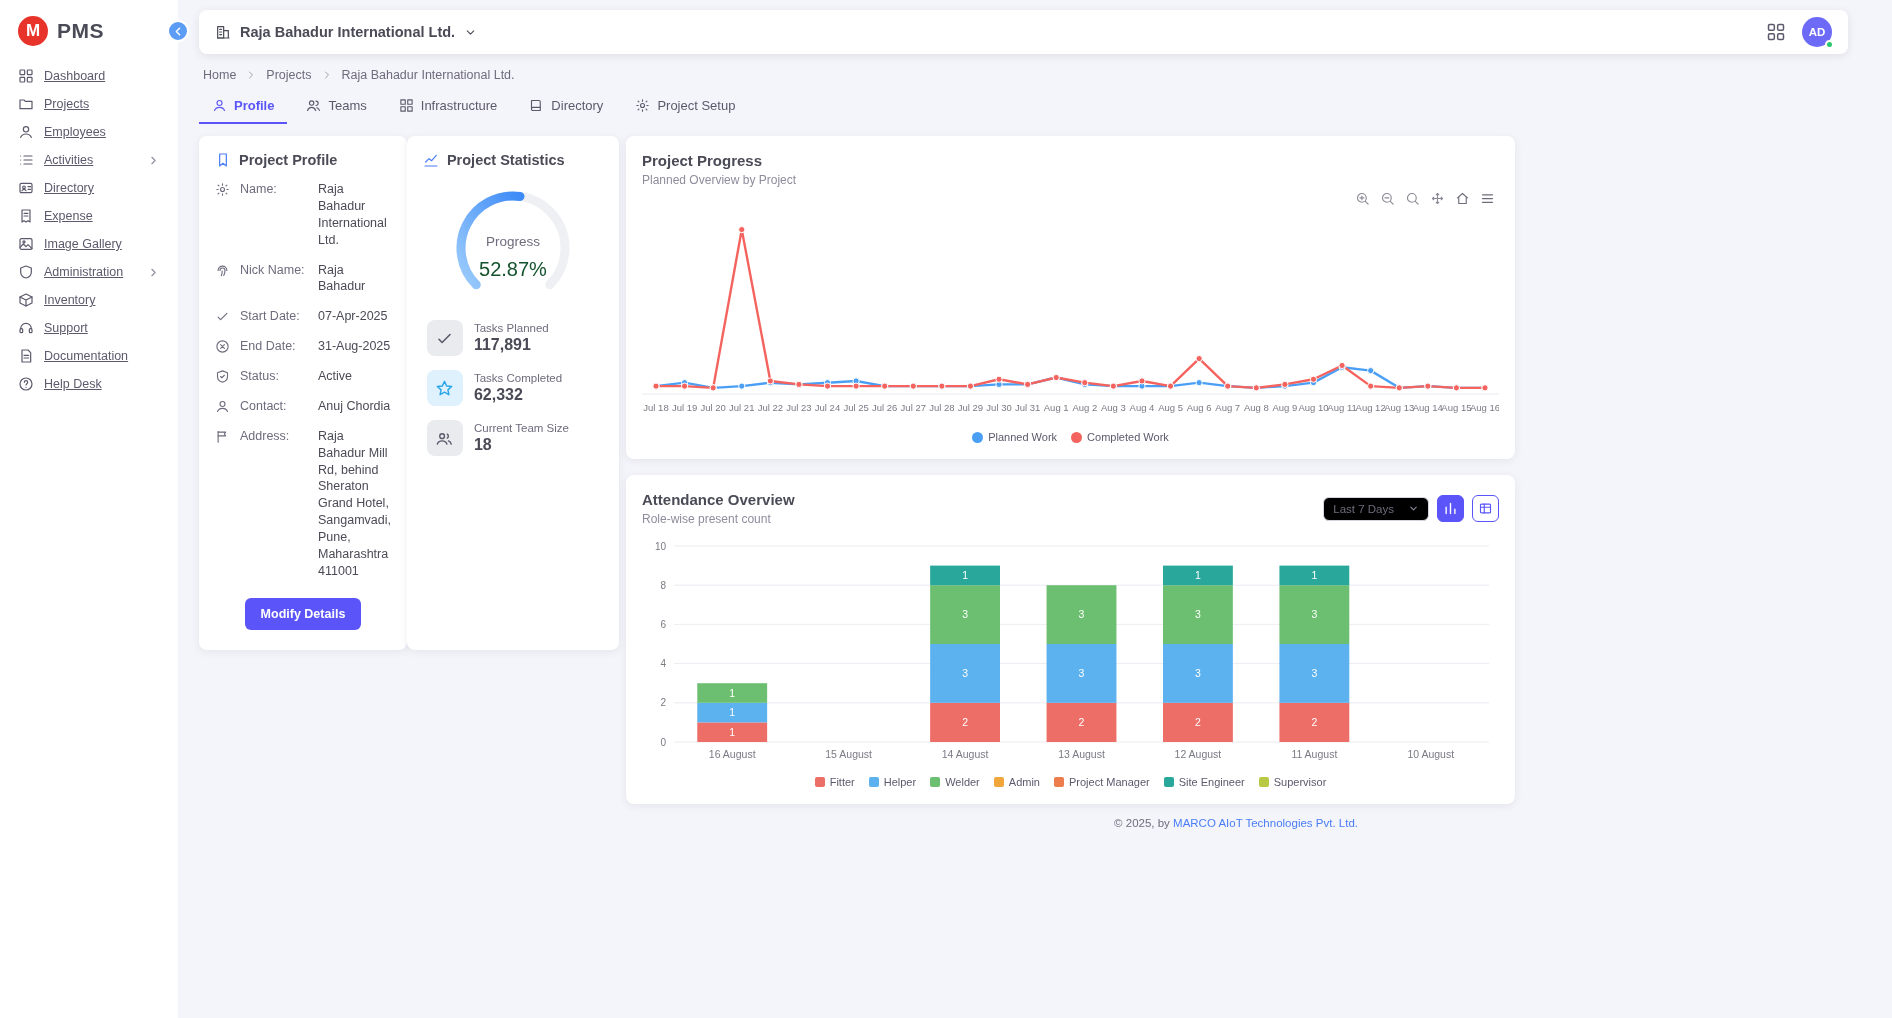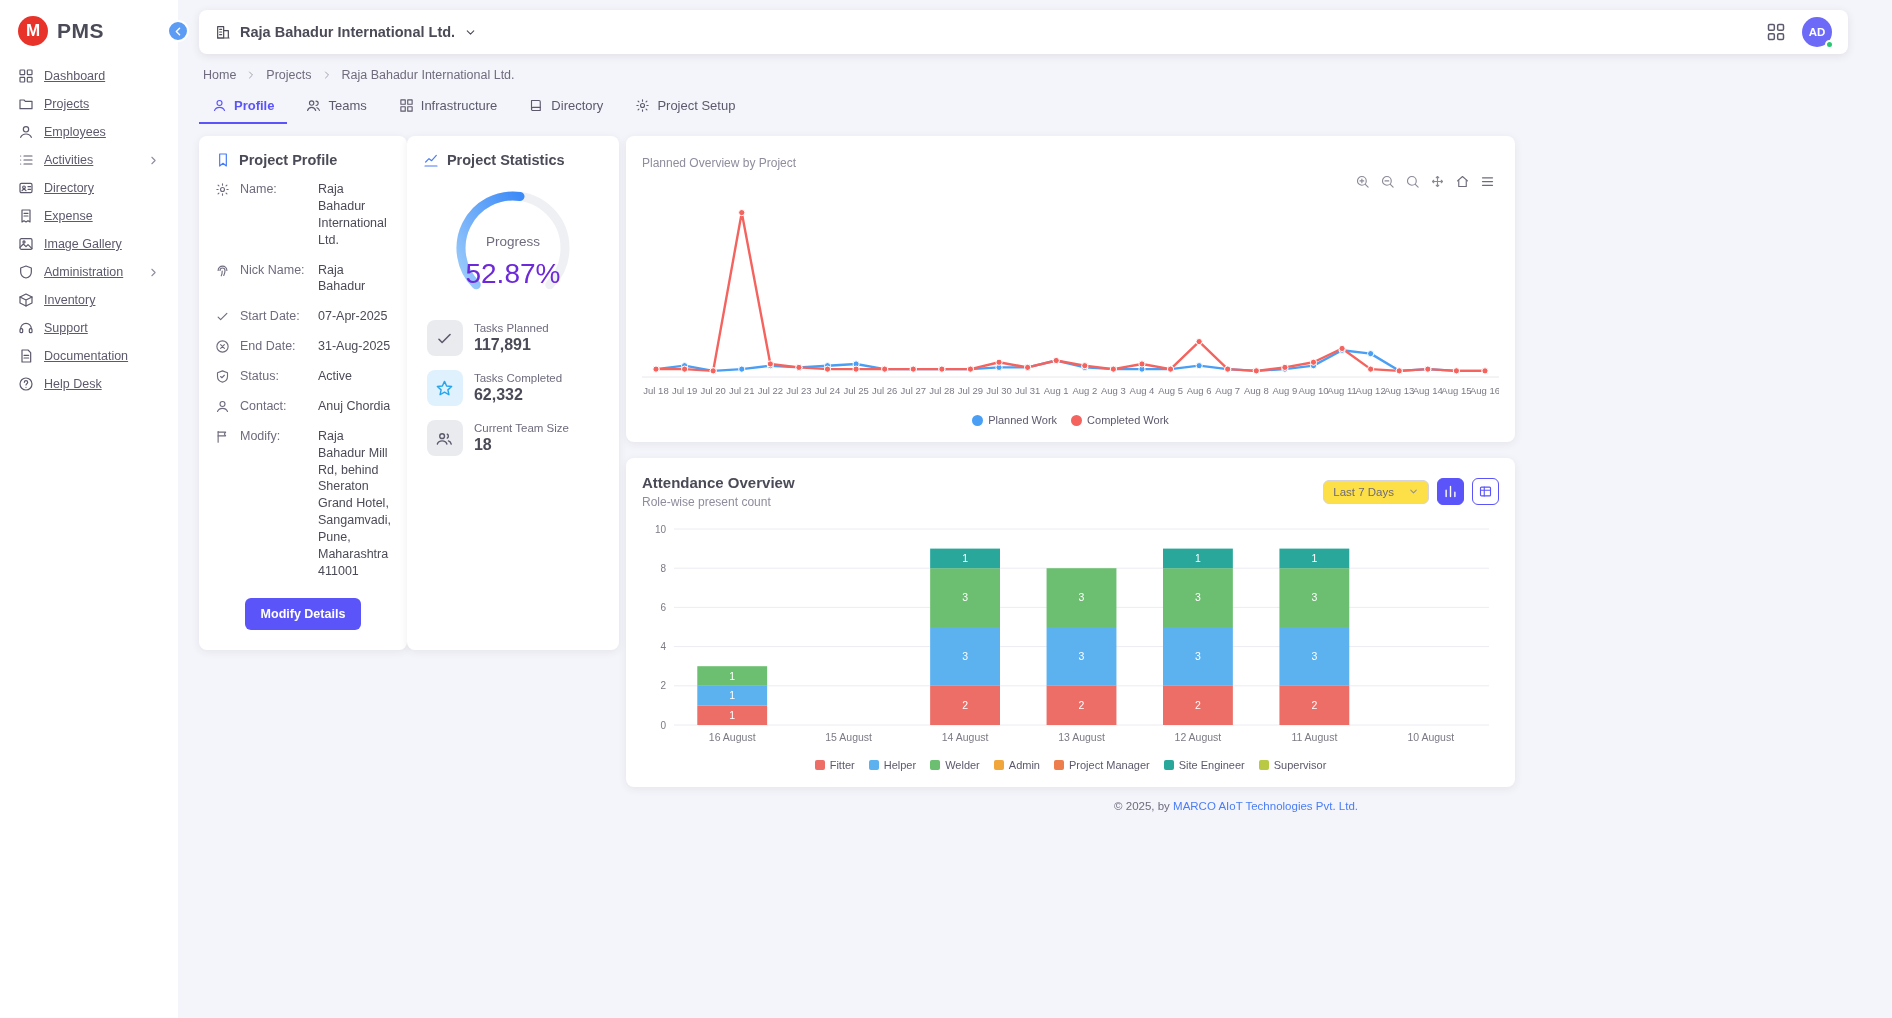--- a/index.html
+++ b/index.html
@@ -62,21 +62,21 @@
   .field-row .ic { width:15px; height:15px; margin-top:1px; color:#6f6b7d; }
   .field-label { width:68px; color:#6f6b7d; flex:0 0 auto; }
   .field-value { flex:1; color:#4b4b57; }
   .btn-primary { display:block; margin:18px auto 4px; background:#5a54f9; color:#fff; border:none; border-radius:6px;
                  padding:9px 16px; font-size:12.5px; font-weight:600; cursor:pointer; font-family:inherit; }
 
   
   .stats-card { min-height:334px; }
   .gauge-wrap { position:relative; width:180px; height:128px; margin:10px auto 0; }
   .gauge-label { position:absolute; top:56px; left:0; right:0; text-align:center; font-size:13.5px; color:#6f6b7d; }
-  .gauge-value { position:absolute; top:80px; left:0; right:0; text-align:center; font-size:28px; color:#6d28d9; }
+  .gauge-value { position:absolute; top:80px; left:0; right:0; text-align:center; font-size:20px; color:#14532d; }
   .stat-row { display:flex; align-items:center; gap:11px; margin:14px 4px 0; }
   .stat-icon { width:36px; height:36px; border-radius:8px; display:flex; align-items:center; justify-content:center; }
   .stat-icon .ic { width:19px; height:19px; }
   .stat-icon.gray { background:#e9ebef; }
   .stat-icon.blue { background:#def1fc; }
   .stat-icon.blue .ic { color:#27a5ec; }
   .stat-label { font-size:11.5px; color:#6f6b7d; }
   .stat-value { font-size:16px; font-weight:600; color:#4b4b57; margin-top:2px; }
 
   
@@ -90,21 +90,21 @@
   .legend-row { display:flex; justify-content:center; margin-top:4px; flex-wrap:wrap; }
   .legend-item { display:inline-flex; align-items:center; font-size:11px; color:#5d596c; margin:0 7px; cursor:pointer; }
   .legend-marker { display:inline-block; width:10px; height:10px; margin-right:5px; }
   .legend-marker.dot { width:11px; height:11px; border-radius:50%; }
   .legend-marker.square { border-radius:2px; }
 
   
   .att-head { display:flex; align-items:center; }
   .att-controls { margin-left:auto; display:flex; align-items:center; gap:8px; }
   .select-box { display:flex; align-items:center; gap:14px; border:1px solid #d6d4de; border-radius:6px;
-                padding:5px 9px; font-size:11.5px; color:#6f6b7d; background:#fde047; cursor:pointer; }
+                padding:5px 9px; font-size:11.5px; color:#6f6b7d; background:#000000; cursor:pointer; }
   .select-box .ic { width:11px; height:11px; color:#8f8ca0; }
   .icon-btn { width:27px; height:27px; border-radius:6px; display:flex; align-items:center; justify-content:center; cursor:pointer; }
   .icon-btn .ic { width:15px; height:15px; }
   .icon-btn.solid { background:#5a54f9; border:1px solid #5a54f9; }
   .icon-btn.solid .ic { color:#fff; }
   .icon-btn.outline { background:#fff; border:1px solid #5a54f9; }
   .icon-btn.outline .ic { color:#5a54f9; }
 
   .chart-mount { width:100%; }
 
@@ -419,21 +419,21 @@
           <span class="field-label">Contact:</span>
           <span class="field-value">Anuj Chordia</span>
         </div>
         <div class="field-row">
           <span class="ic">
               <svg viewBox="0 0 24 24" fill="none" stroke="currentColor" stroke-width="1.8" stroke-linecap="round" stroke-linejoin="round">
                 <path d="M5 21V4"></path>
                 <path d="M5 5h12l-2 3 2 3H5"></path>
               </svg>
             </span>
-          <span class="field-label">Modify:</span>
+          <span class="field-label">Address:</span>
           <span class="field-value">Raja Bahadur Mill Rd, behind Sheraton Grand Hotel, Sangamvadi, Pune, Maharashtra 411001</span>
         </div>
         <button class="btn-primary">Modify Details</button>
       </section>
 
       <section class="card stats-card">
         <div class="card-title">
           <span class="ic">
               <svg viewBox="0 0 24 24" fill="none" stroke="currentColor" stroke-width="1.8" stroke-linecap="round" stroke-linejoin="round">
                 <path d="M3 21h18"></path>
@@ -494,20 +494,23 @@
           <div>
             <div class="stat-label">Current Team Size</div>
             <div class="stat-value">18</div>
           </div>
         </div>
       </section>
     </div>
 
     <div class="col-right">
       <section class="card">
+        <div class="card-title" style="gap:0">
+          <span style="font-size:15px">Project Progress</span>
+        </div>
         <div class="card-sub">Planned Overview by Project</div>
         <div class="chart-toolbar">
           <span class="ic tool-icon">
               <svg viewBox="0 0 24 24" fill="none" stroke="currentColor" stroke-width="1.8" stroke-linecap="round" stroke-linejoin="round">
                 <circle cx="11" cy="11" r="7"></circle>
                 <path d="M11 8v6M8 11h6M16.5 16.5L21 21"></path>
               </svg>
             </span>
           <span class="ic tool-icon">
               <svg viewBox="0 0 24 24" fill="none" stroke="currentColor" stroke-width="1.8" stroke-linecap="round" stroke-linejoin="round">

